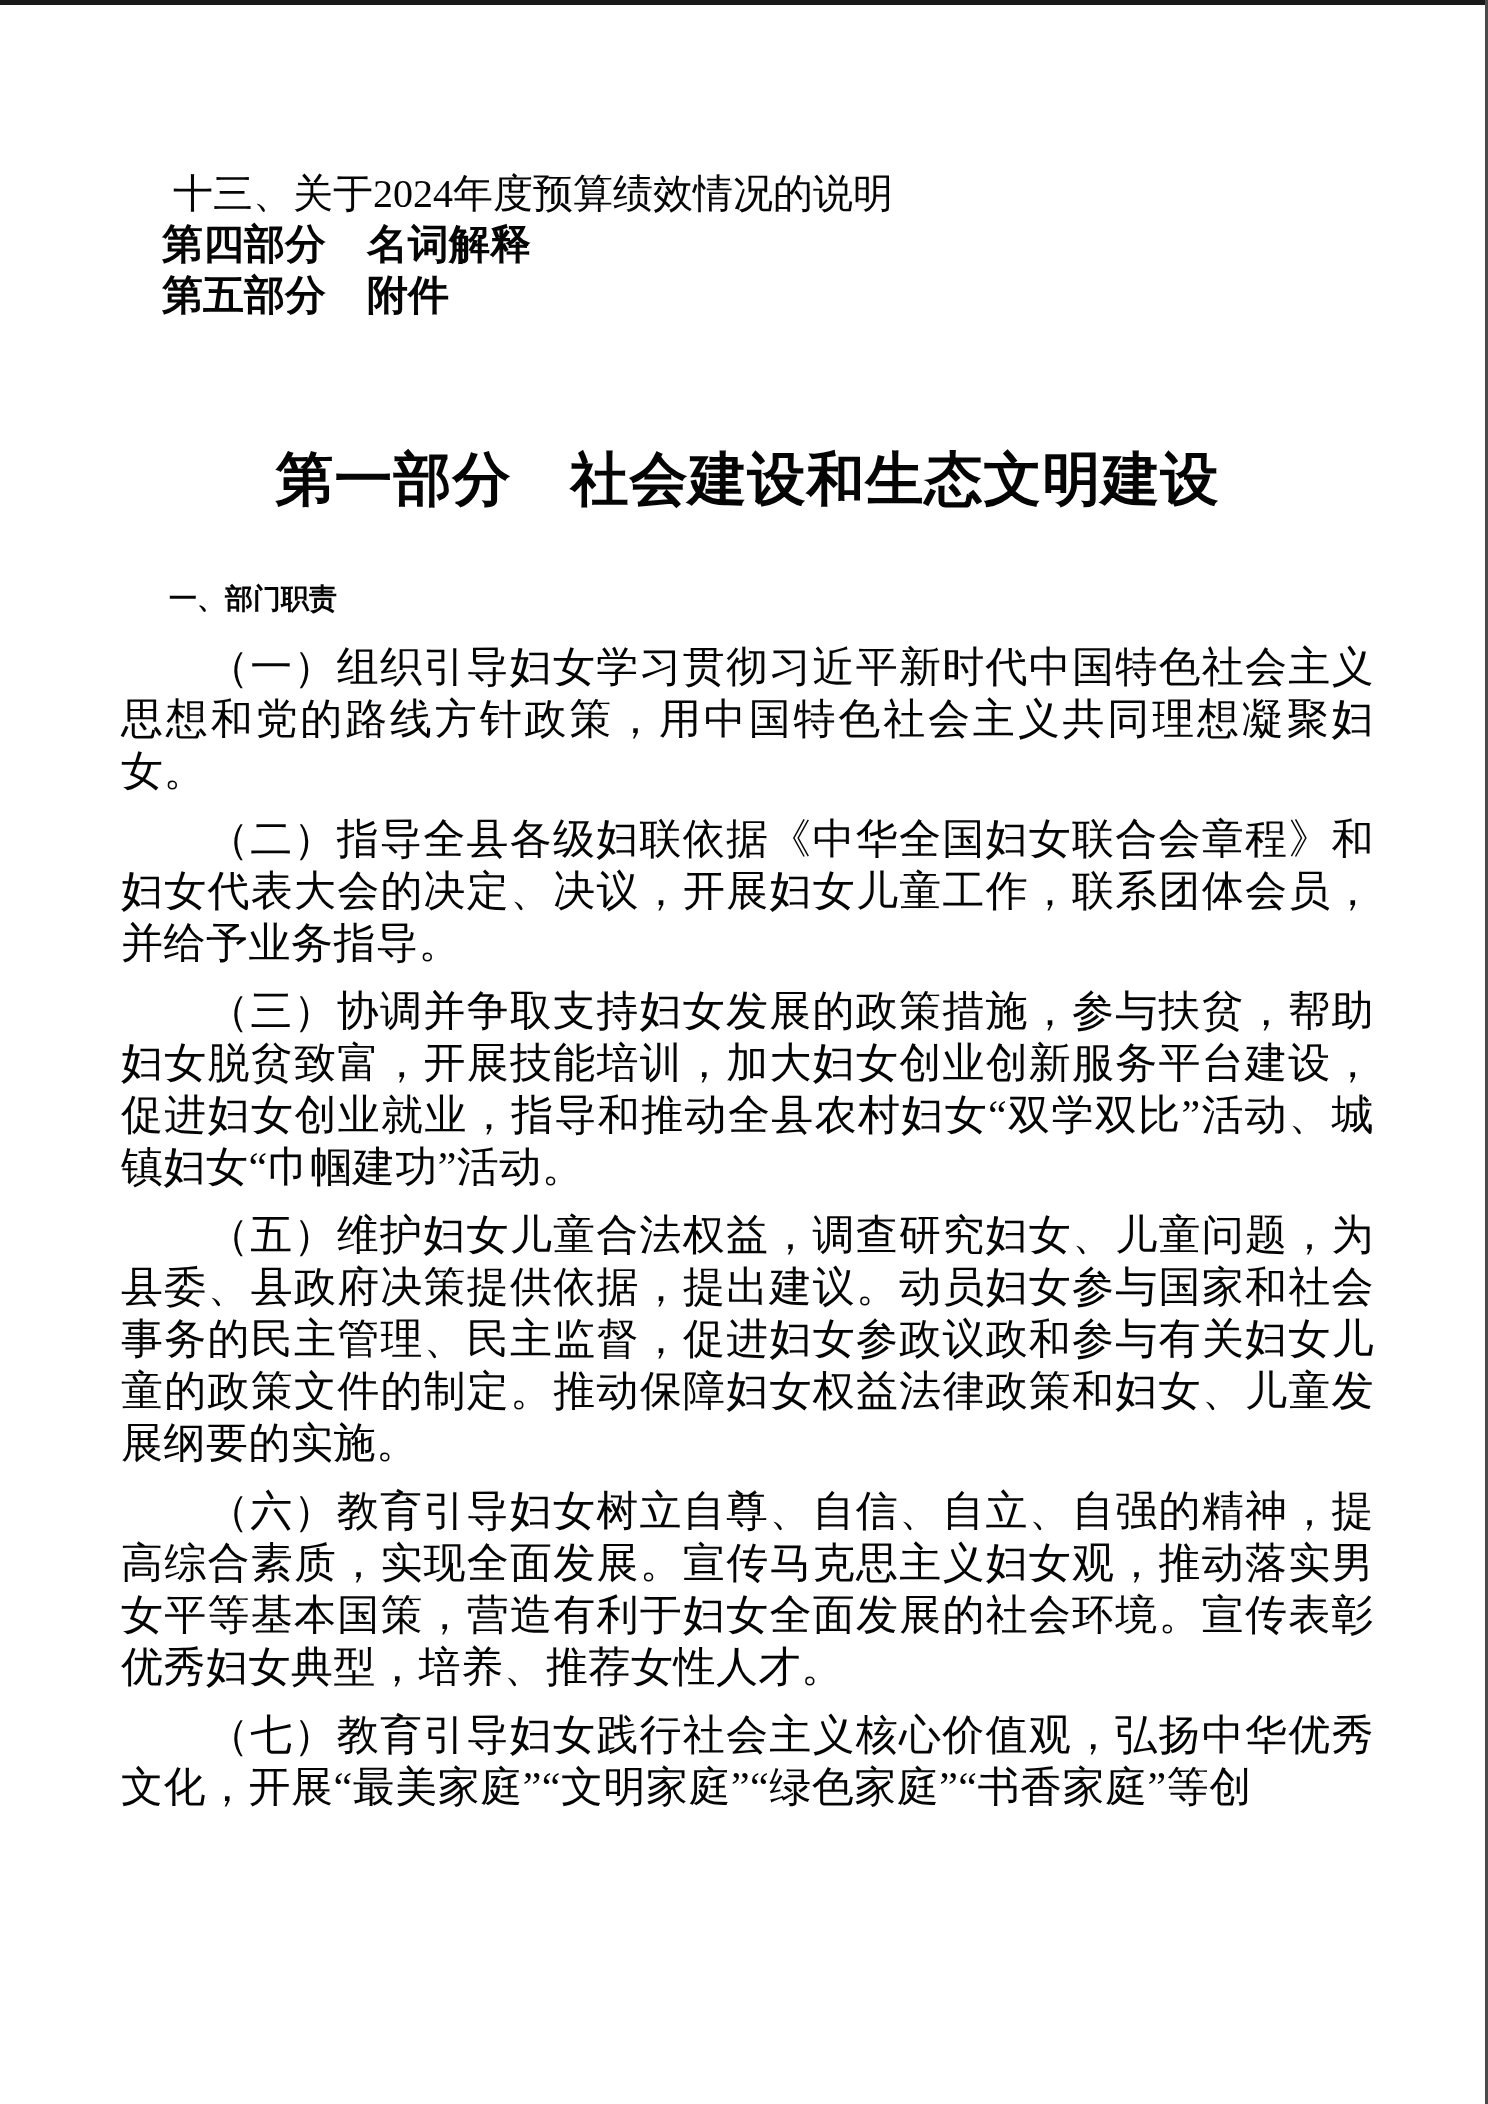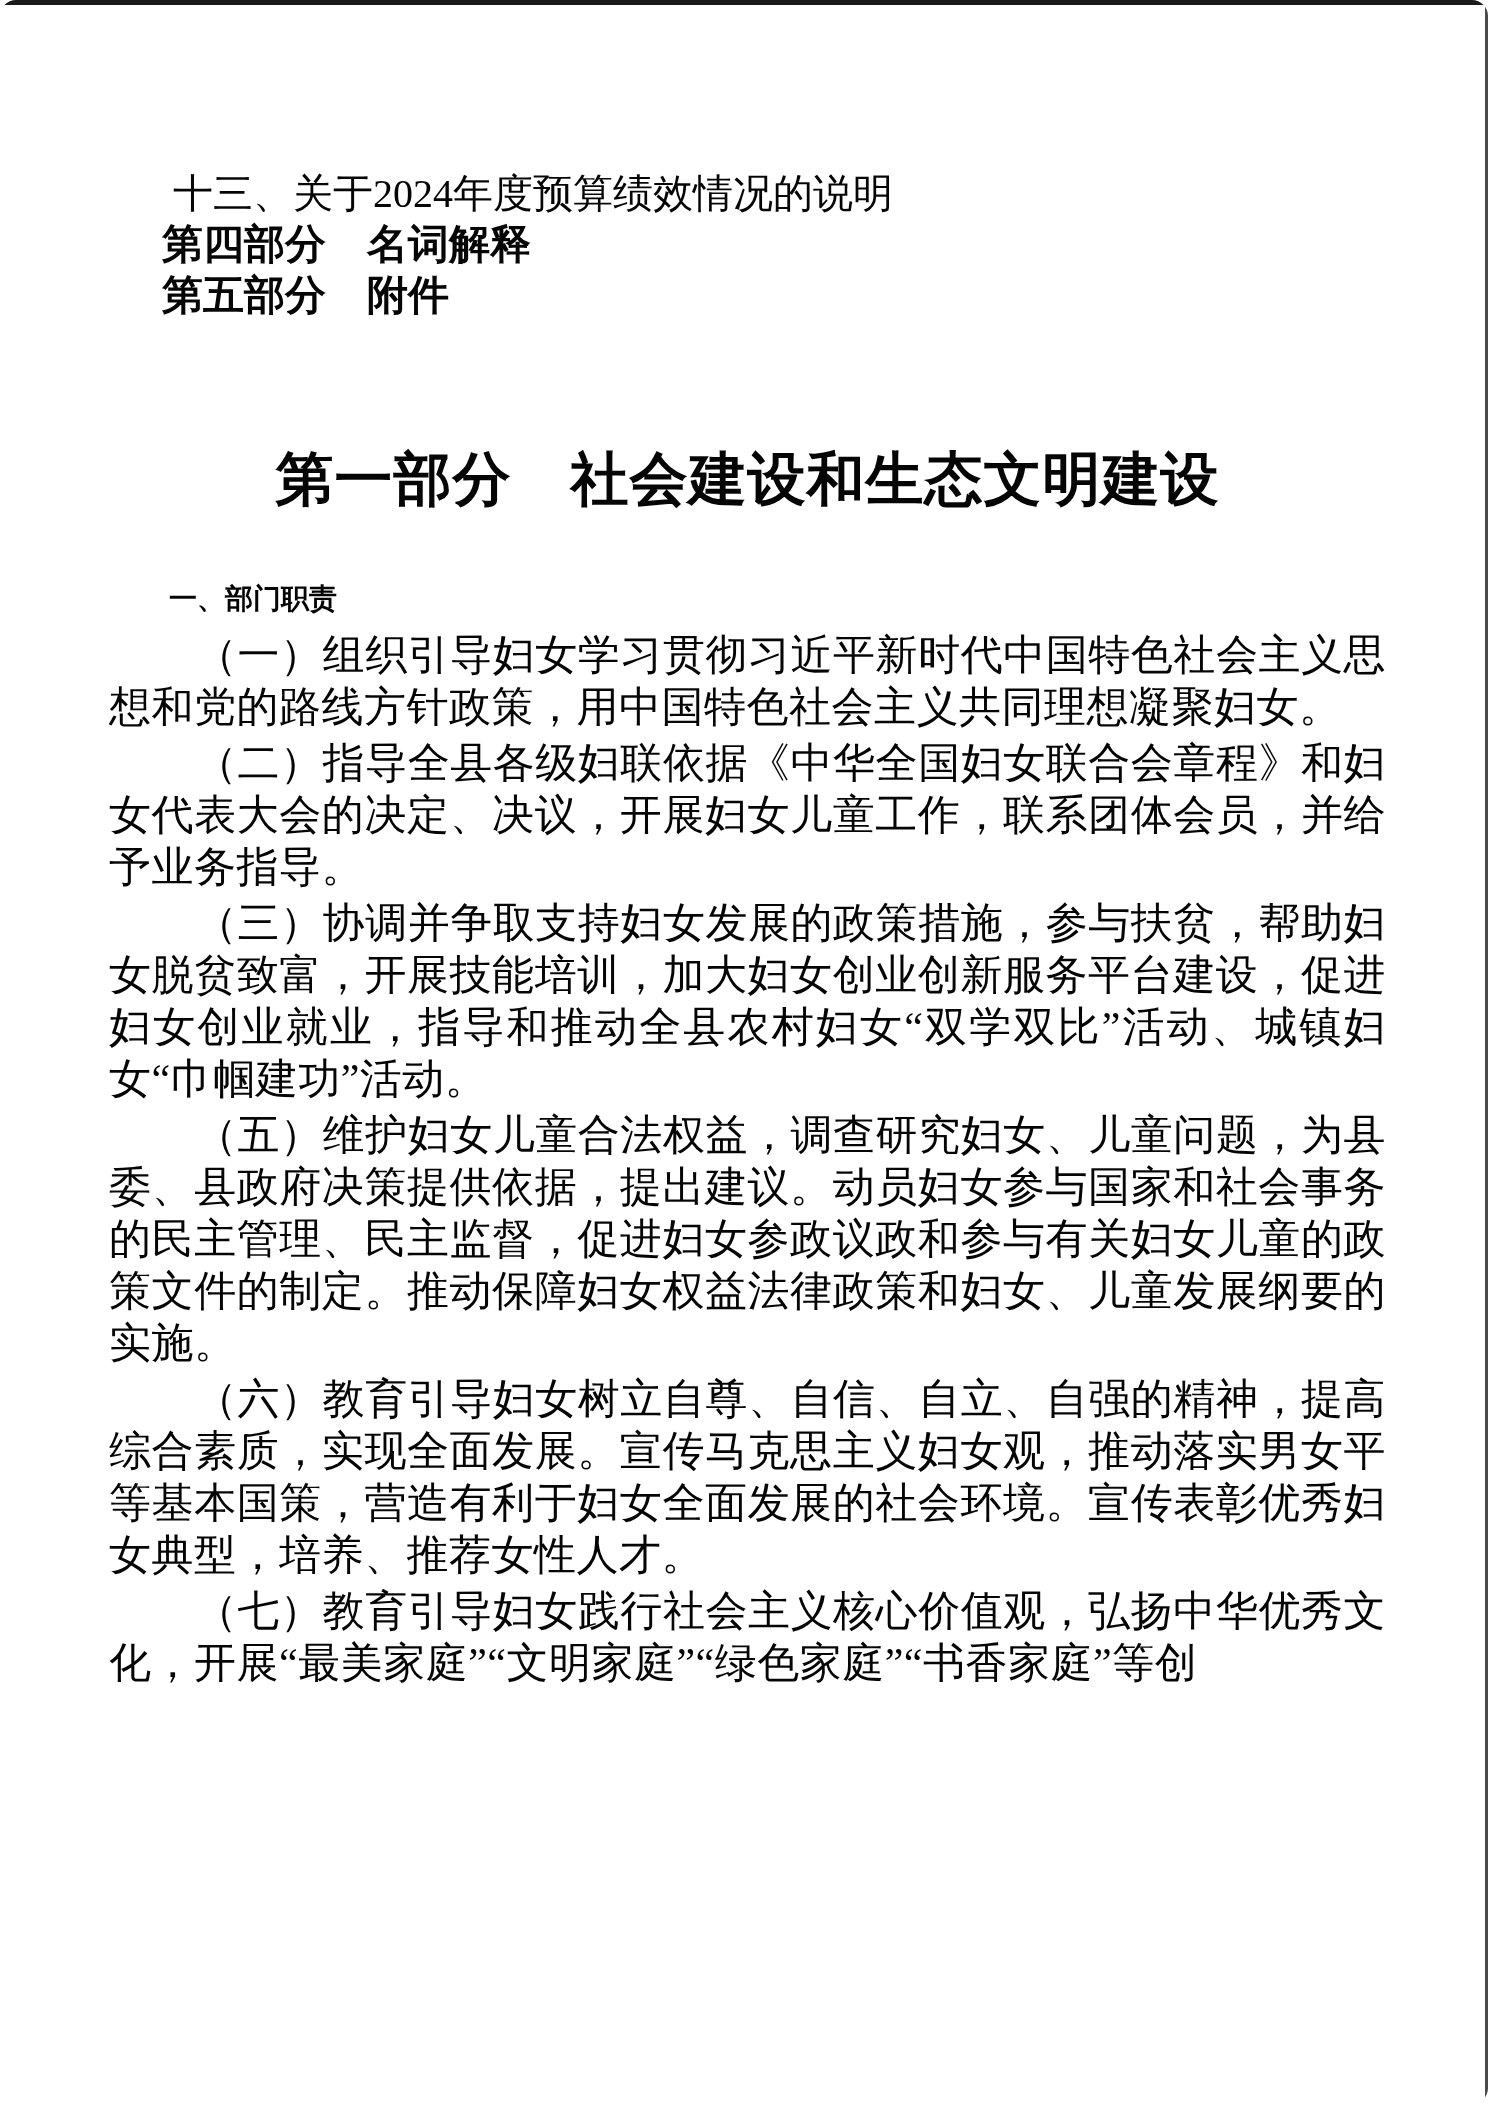--- a/index.html
+++ b/index.html
@@ -8,21 +8,20 @@
       background: #ffffff;
     }
     .page {
       position: relative;
       width: 1488px;
       height: 2104px;
       background: #ffffff;
       overflow: hidden;
       font-family: "Liberation Serif", "DejaVu Serif", serif;
       color: #050505;
-      border-radius: 16px;
     }
     
     .edge-top {
       position: absolute;
       top: 0; left: 0; right: 0;
       height: 5px;
       background: #191919;
     }
     .edge-right {
       position: absolute;
@@ -64,21 +63,21 @@
     
     .section-heading {
       margin-top: 56px;
       font-size: 28px;
       line-height: 52px;
       font-weight: bold;
       padding-left: 64px;
     }
     
     .para {
-      margin: 4px;
+      margin: 16px;
       font-size: 42px;
       line-height: 52px;
       text-align: justify;
       text-justify: inter-ideograph;
       text-indent: 86px;
       letter-spacing: 0.5px;
     }
   </style>
 </head>
 <body>

